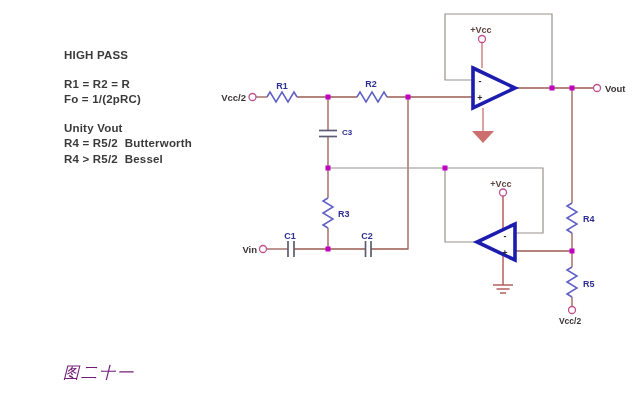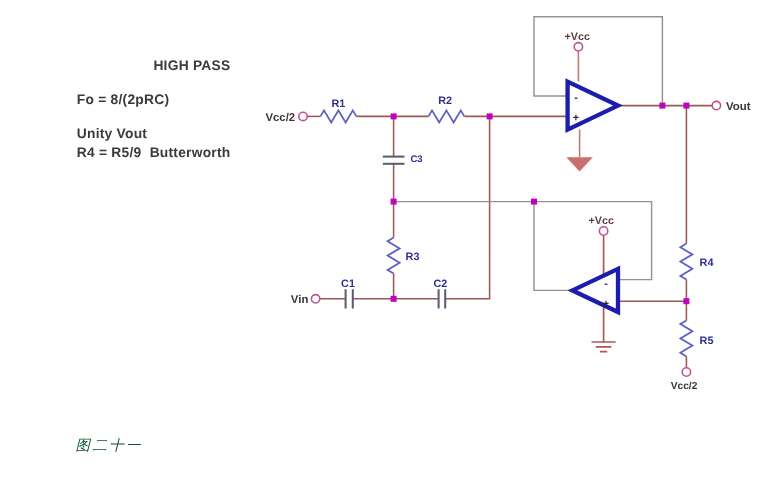--- a/index.html
+++ b/index.html
@@ -6,27 +6,27 @@
   .stage{
     position:relative;width:636px;height:401px;background:#ffffff;
     font-family:"Liberation Sans",sans-serif;overflow:hidden;
   }
   
   .info-panel{
     position:absolute;left:64px;top:48px;color:#3a3a3a;
     font-weight:bold;font-size:11.5px;letter-spacing:.2px;
   }
   .info-panel p{margin:0;line-height:15.5px;white-space:pre;}
-  .info-panel .title{margin-bottom:13px;text-align:right;}
+  .info-panel .title{margin-bottom:13px;}
   .info-panel .gain-title{margin-top:13px;}
   
   .caption{
     position:absolute;left:63px;top:363px;
     font-family:"DejaVu Serif","Liberation Serif",serif;
-    font-style:italic;font-size:12px;color:#14532d;letter-spacing:2px;
+    font-style:italic;font-size:16px;color:#701a75;letter-spacing:2px;
   }
   
   svg{position:absolute;left:0;top:0;}
   .wire{stroke:#9a5a52;stroke-width:1.3;fill:none;}
   .loop{stroke:#97928d;stroke-width:1.2;fill:none;}
   .res{stroke:#5f5fc4;stroke-width:1.5;fill:none;}
   .cap{stroke:#5c5c72;stroke-width:1.7;fill:none;}
   .pwr{stroke:#c87272;stroke-width:1.3;fill:none;}
   .pwr2{stroke:#b05454;stroke-width:1.4;fill:none;}
   .opamp{fill:#ffffff;stroke:#1c1cae;stroke-width:3.6;stroke-linejoin:miter;}
@@ -39,23 +39,25 @@
   .plabel{font:bold 9px "Liberation Sans",sans-serif;fill:#5e4040;}
   .pin{font:bold 9px "Liberation Sans",sans-serif;fill:#26262e;}
 </style>
 </head>
 <body>
 
 <div class="stage">
 
   <div class="info-panel">
     <p class="title">HIGH PASS</p>
-    <p>Fo = 8/(2pRC)</p>
+    <p>R1 = R2 = R</p>
+    <p>Fo = 1/(2pRC)</p>
     <p class="gain-title">Unity Vout</p>
-    <p>R4 = R5/9  Butterworth</p>
+    <p>R4 = R5/2  Butterworth</p>
+    <p>R4 &gt; R5/2  Bessel</p>
   </div>
 
   <svg width="636" height="401" viewBox="0 0 636 401">
 
     <g>
       <path class="wire" d="M256,97 H267"></path>
       <path class="wire" d="M297,97 H357"></path>
       <path class="wire" d="M387,97 H473"></path>
       <path class="wire" d="M371,249 H408 V97"></path>
       <path class="wire" d="M328,97 V130.5"></path>

